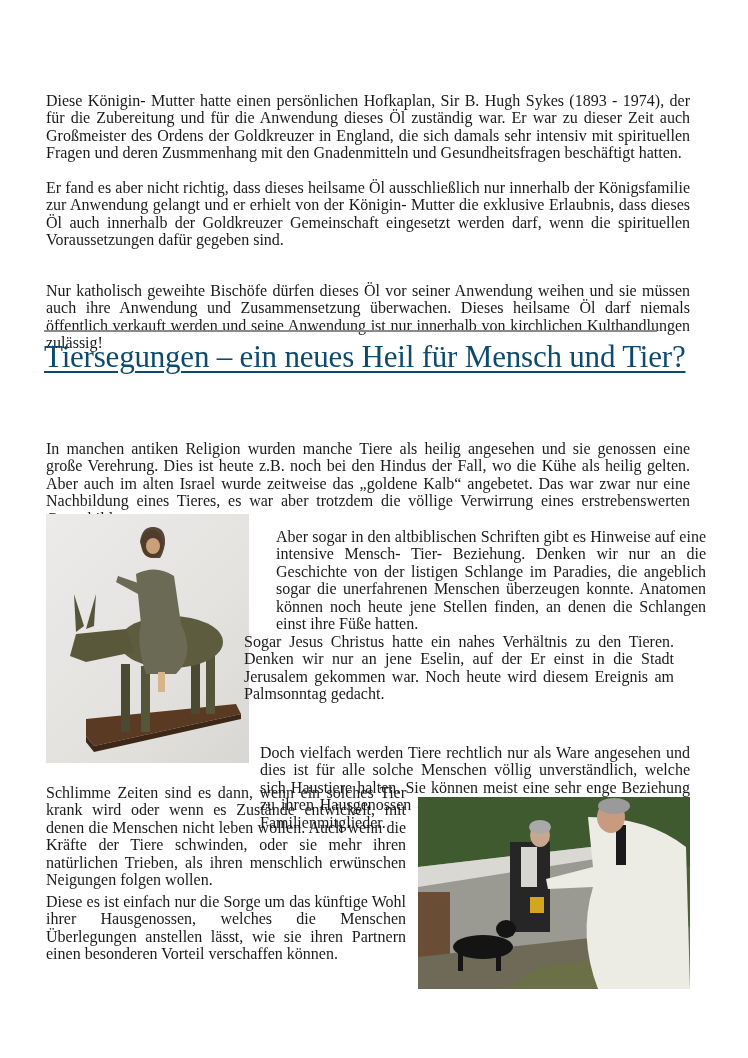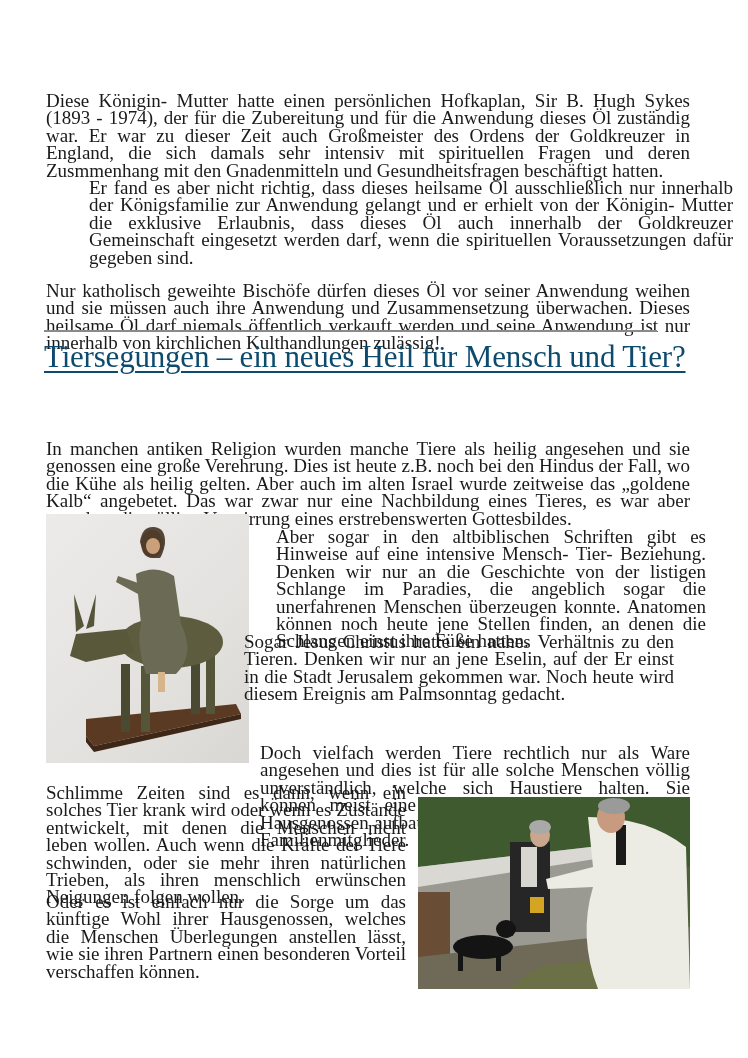--- a/index.html
+++ b/index.html
@@ -1,36 +1,36 @@
 <!DOCTYPE html>
 <html><head>
 <meta charset="utf-8">
 <style>
   html, body { margin: 0; padding: 0; background: #ffffff; }
   body { width: 748px; height: 1058px; position: relative; overflow: hidden;
          font-family: "Liberation Serif", "DejaVu Serif", serif; color: #1a1a1a; }
-  .p { position: absolute; margin: 0; font-size: 19px; line-height: 17.4px;
+  .p { position: absolute; margin: 0; font-size: 16px; line-height: 17.4px;
        text-align: justify; text-align-last: left; }
   .rule { position: absolute; left: 44px; top: 330px; width: 613px; height: 0;
           border-top: 2px solid #8a8a8a; }
   .title { position: absolute; left: 44px; top: 336px; width: 646px; margin: 0;
            text-align: left; font-size: 31px; line-height: 42px; font-weight: normal;
            text-decoration: underline; text-decoration-thickness: 2px; text-underline-offset: 4px;
            color: #0c4a6e; letter-spacing: -0.2px; }
   .photo { position: absolute; overflow: hidden; }
   #photo1 { left: 46px; top: 514px; width: 203px; height: 249px;
             background: linear-gradient(135deg, #ecebea 0%, #e3e2df 60%, #d9d7d3 100%); }
   #photo2 { left: 418px; top: 797px; width: 272px; height: 192px; background: #5b6e46; }
   svg { display: block; }
 </style>
 </head>
 <body>
 
 <p class="p" style="left:46px; top:92px; width:644px;">Diese Königin- Mutter hatte einen persönlichen Hofkaplan, Sir B. Hugh Sykes (1893 - 1974), der für die Zubereitung und für die Anwendung dieses Öl zuständig war. Er  war zu dieser Zeit auch Großmeister des Ordens der Goldkreuzer in England, die sich damals sehr intensiv mit spirituellen Fragen und  deren Zusmmenhang mit den Gnadenmitteln und Gesundheitsfragen beschäftigt hatten.</p>
-<p class="p" style="left:46px; top:179px; width:644px;margin-left:43px;">Er fand es aber nicht richtig, dass dieses heilsame Öl ausschließlich nur innerhalb der Königsfamilie zur Anwendung gelangt und er erhielt von der Königin- Mutter die exklusive Erlaubnis,  dass dieses Öl auch innerhalb der Goldkreuzer Gemeinschaft eingesetzt werden darf, wenn die spirituellen Voraussetzungen dafür gegeben sind.</p>
+<p class="p" style="left:46px; top:179px; width:644px;">Er fand es aber nicht richtig, dass dieses heilsame Öl ausschließlich nur innerhalb der Königsfamilie zur Anwendung gelangt und er erhielt von der Königin- Mutter die exklusive Erlaubnis,  dass dieses Öl auch innerhalb der Goldkreuzer Gemeinschaft eingesetzt werden darf, wenn die spirituellen Voraussetzungen dafür gegeben sind.</p>
 <p class="p" style="left:46px; top:282px; width:644px;">Nur  katholisch geweihte Bischöfe  dürfen dieses Öl  vor seiner Anwendung weihen und sie müssen auch ihre Anwendung und Zusammensetzung überwachen.  Dieses heilsame Öl darf niemals öffentlich verkauft werden und seine Anwendung ist nur innerhalb von kirchlichen Kulthandlungen zulässig!</p>
 
 <div class="rule"></div>
 
 <h1 class="title">Tiersegungen – ein neues Heil für Mensch und Tier?</h1>
 
 <p class="p" style="left:46px; top:440px; width:644px;">In  manchen antiken Religion wurden manche Tiere als heilig angesehen und sie genossen eine große Verehrung. Dies ist heute  z.B. noch bei den Hindus der Fall, wo  die Kühe als heilig gelten. Aber auch im alten Israel wurde zeitweise das „goldene Kalb“ angebetet. Das war zwar nur eine Nachbildung eines Tieres, es war aber trotzdem die völlige Verwirrung eines erstrebenswerten Gottesbildes.</p>
 
 <div class="photo" id="photo1" title="wooden statue of Jesus riding a donkey">
   <svg width="203" height="249" viewBox="0 0 203 249">
@@ -60,21 +60,21 @@
 
     <rect x="112" y="158" width="7" height="20" fill="#d8b48a"></rect>
   </svg>
 </div>
 
 <p class="p" style="left:276px; top:528px; width:430px;">Aber sogar in den altbiblischen Schriften gibt es Hinweise auf eine intensive Mensch- Tier- Beziehung. Denken wir nur an die Geschichte von der listigen Schlange im Paradies, die angeblich sogar die unerfahrenen Menschen überzeugen konnte. Anatomen können noch heute  jene Stellen finden, an denen die Schlangen einst ihre Füße hatten.</p>
 <p class="p" style="left:244px; top:633px; width:430px;">Sogar Jesus Christus hatte ein nahes Verhältnis zu den Tieren. Denken wir nur an jene Eselin, auf der Er einst in die Stadt Jerusalem gekommen war. Noch heute wird diesem Ereignis am Palmsonntag gedacht.</p>
 <p class="p" style="left:260px; top:744px; width:430px;">Doch vielfach werden Tiere rechtlich nur als Ware angesehen und dies ist für alle solche Menschen völlig unverständlich, welche sich Haustiere halten. Sie können meist eine sehr enge Beziehung zu ihren Hausgenossen aufbauen und betrachten sie oft sogar als Familienmitglieder.</p>
 
 <p class="p" style="left:46px; top:784px; width:360px;">Schlimme Zeiten sind es dann, wenn ein solches Tier krank wird oder wenn es Zustände entwickelt, mit denen die Menschen nicht leben wollen. Auch wenn die Kräfte der Tiere schwinden, oder sie mehr ihren  natürlichen Trieben, als ihren menschlich erwünschen Neigungen folgen wollen.</p>
-<p class="p" style="left:46px; top:893px; width:360px;">Oder es ist einfach nur die Sorge um das künftige Wohl ihrer Hausgenossen, welches die Menschen Überlegungen anstellen lässt, wie sie ihren Partnern einen besonderen Vorteil verschaffen können.</p>
+<p class="p" style="left:46px; top:893px; width:360px;">Diese es ist einfach nur die Sorge um das künftige Wohl ihrer Hausgenossen, welches die Menschen Überlegungen anstellen lässt, wie sie ihren Partnern einen besonderen Vorteil verschaffen können.</p>
 
 <div class="photo" id="photo2" title="priest blessing a black dog at an outdoor ceremony">
   <svg width="272" height="192" viewBox="0 0 272 192">
     <rect x="0" y="0" width="272" height="192" fill="#4d6238"></rect>
     <rect x="0" y="0" width="272" height="70" fill="#3f5a2e"></rect>
 
     <polygon points="0,70 190,48 200,58 200,150 0,170" fill="#9b9a92"></polygon>
     <polygon points="0,70 190,48 190,60 0,90" fill="#d9d8d2"></polygon>
     <rect x="0" y="95" width="32" height="80" fill="#6a4d35"></rect>
 

